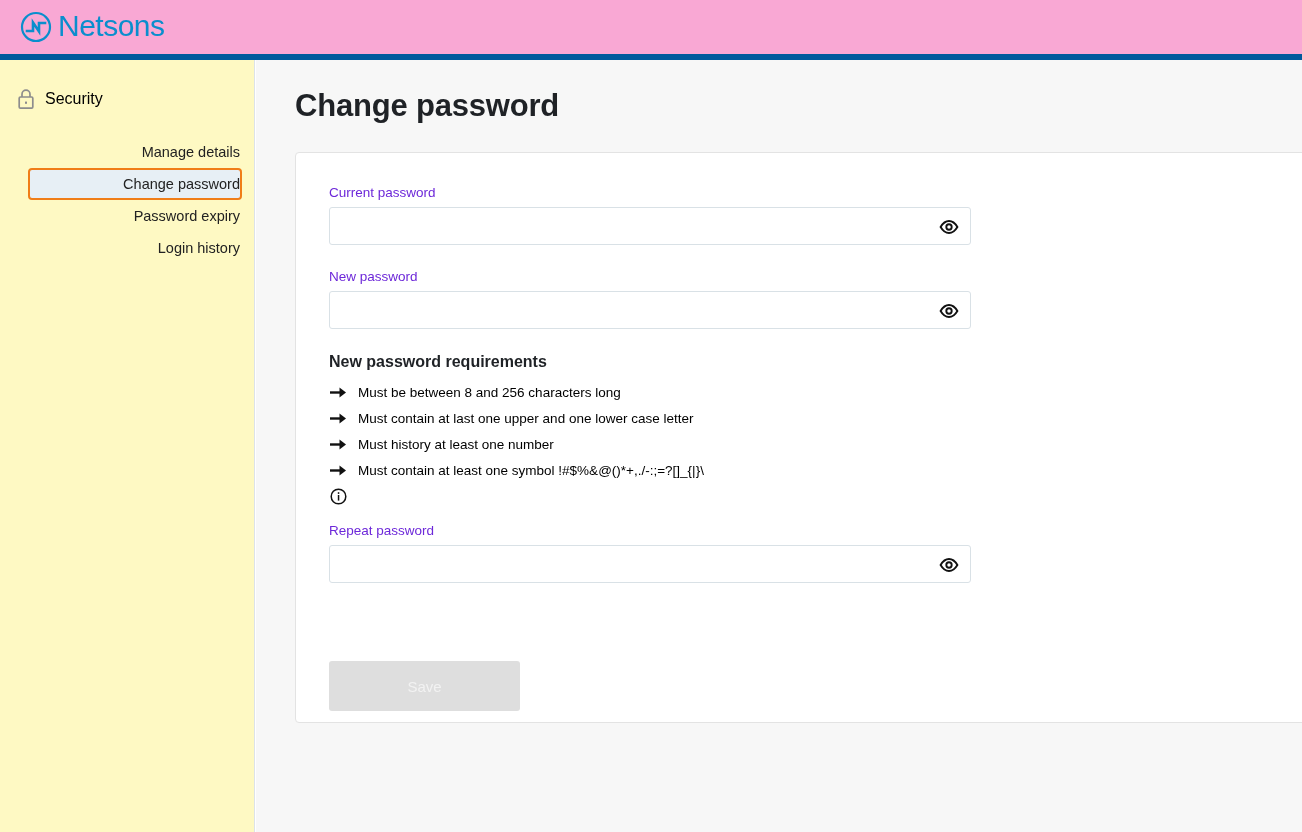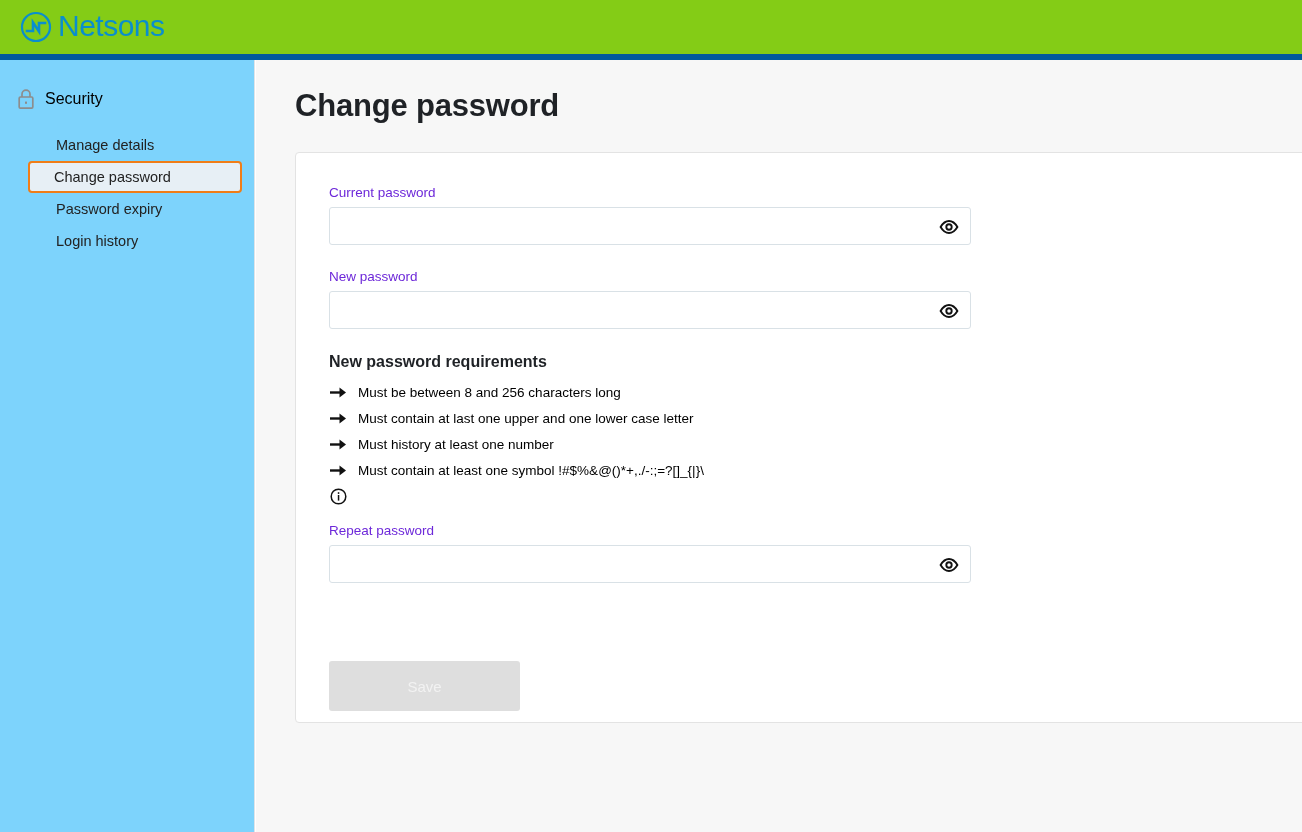--- a/index.html
+++ b/index.html
@@ -12,21 +12,21 @@
     font-family: "Liberation Sans", sans-serif;
     -webkit-font-smoothing: antialiased;
   }
 
   
   .topbar {
     position: absolute;
     top: 0; left: 0;
     width: 1302px;
     height: 54px;
-    background: #84cc16;
+    background: #f9a8d4;
   }
   .logo-wrap {
     position: absolute;
     left: 18px;
     top: 9px;
     display: flex;
     align-items: center;
     gap: 4px;
   }
   .logo-mark { display: block; }
@@ -39,31 +39,32 @@
     height: 6px;
     background: #005a9c;
   }
 
   
   .sidebar {
     position: absolute;
     top: 60px; left: 0;
     width: 255px;
     height: 772px;
-    background: #7dd3fc;
+    background: #fef9c3;
     border-right: 1px solid #dde3e8;
+    text-align: right;
   }
   .sidebar-head {
     display: flex;
     align-items: center;
     gap: 9px;
     padding: 28px 0 0 16px;
   }
   .lock-icon { display: block; }
-  .nav { margin-top: 19px; }
+  .nav { margin-top: 26px; }
   .nav-item {
     display: block;
     font-size: 14.5px;
     color: #222222;
     padding: 5px 0 5px 26px;
     line-height: 18px;
     margin: 0 12px 0 28px;
     border: 2px solid transparent;
     border-radius: 4px;
     cursor: pointer;

